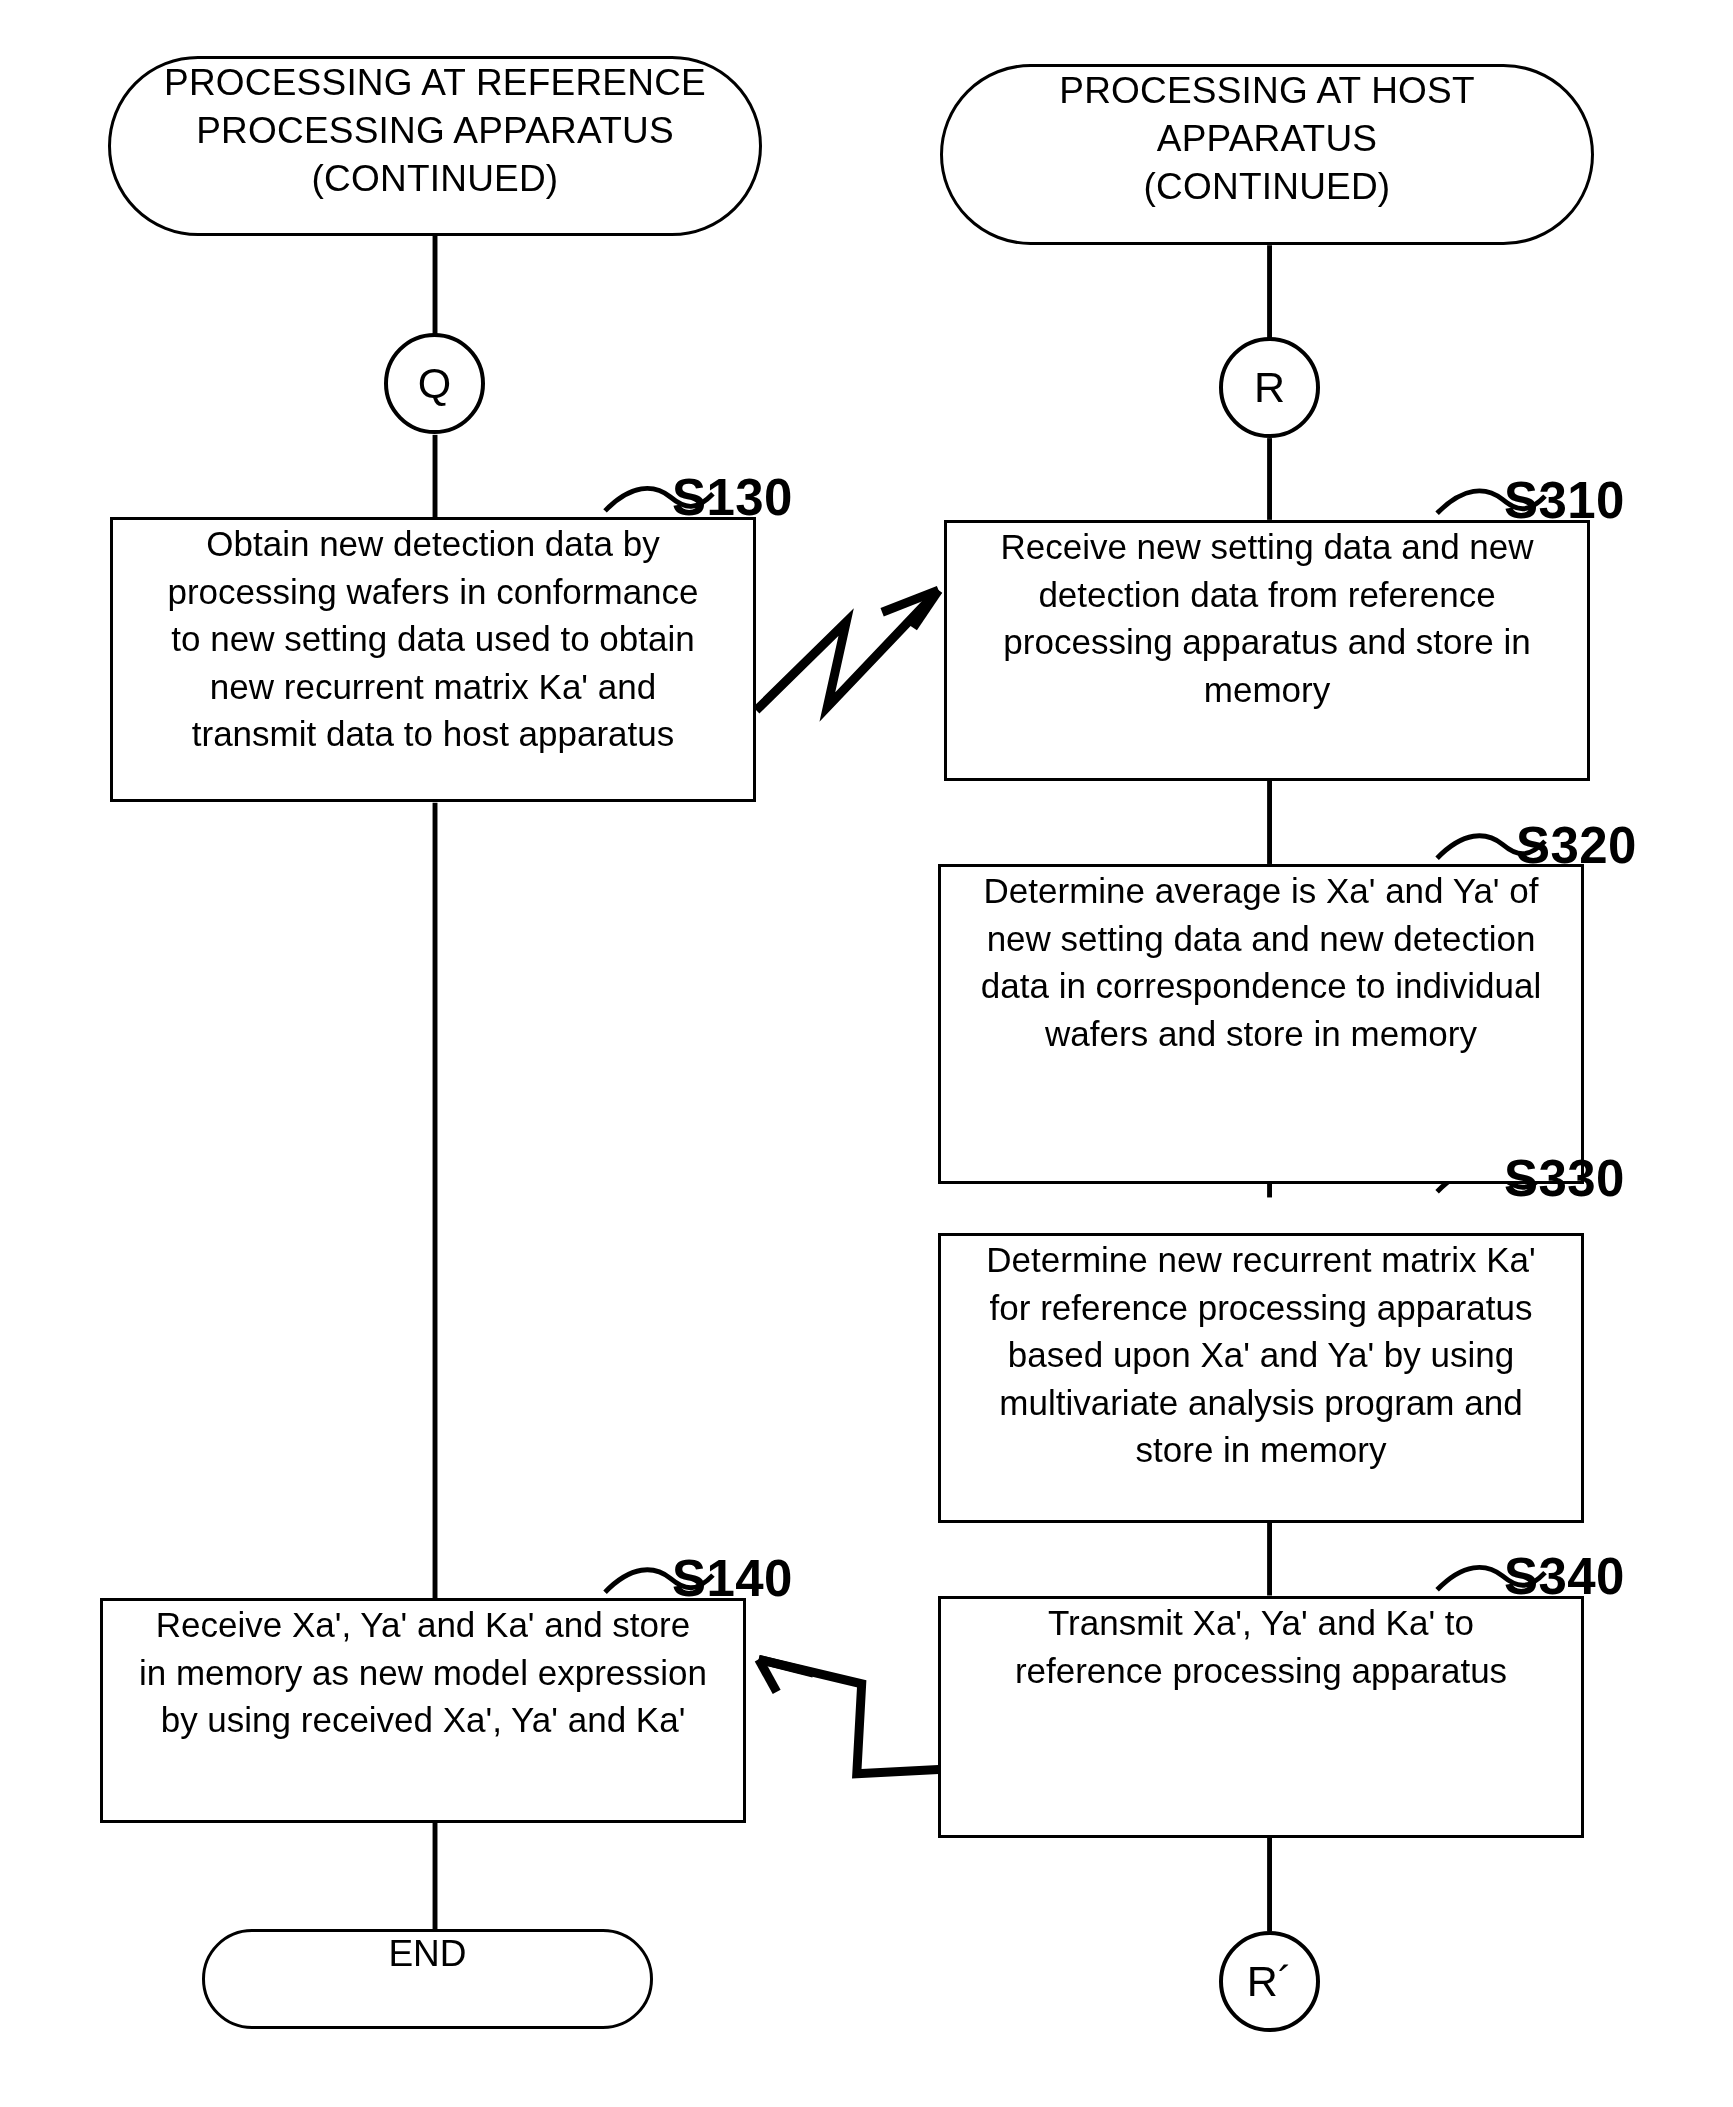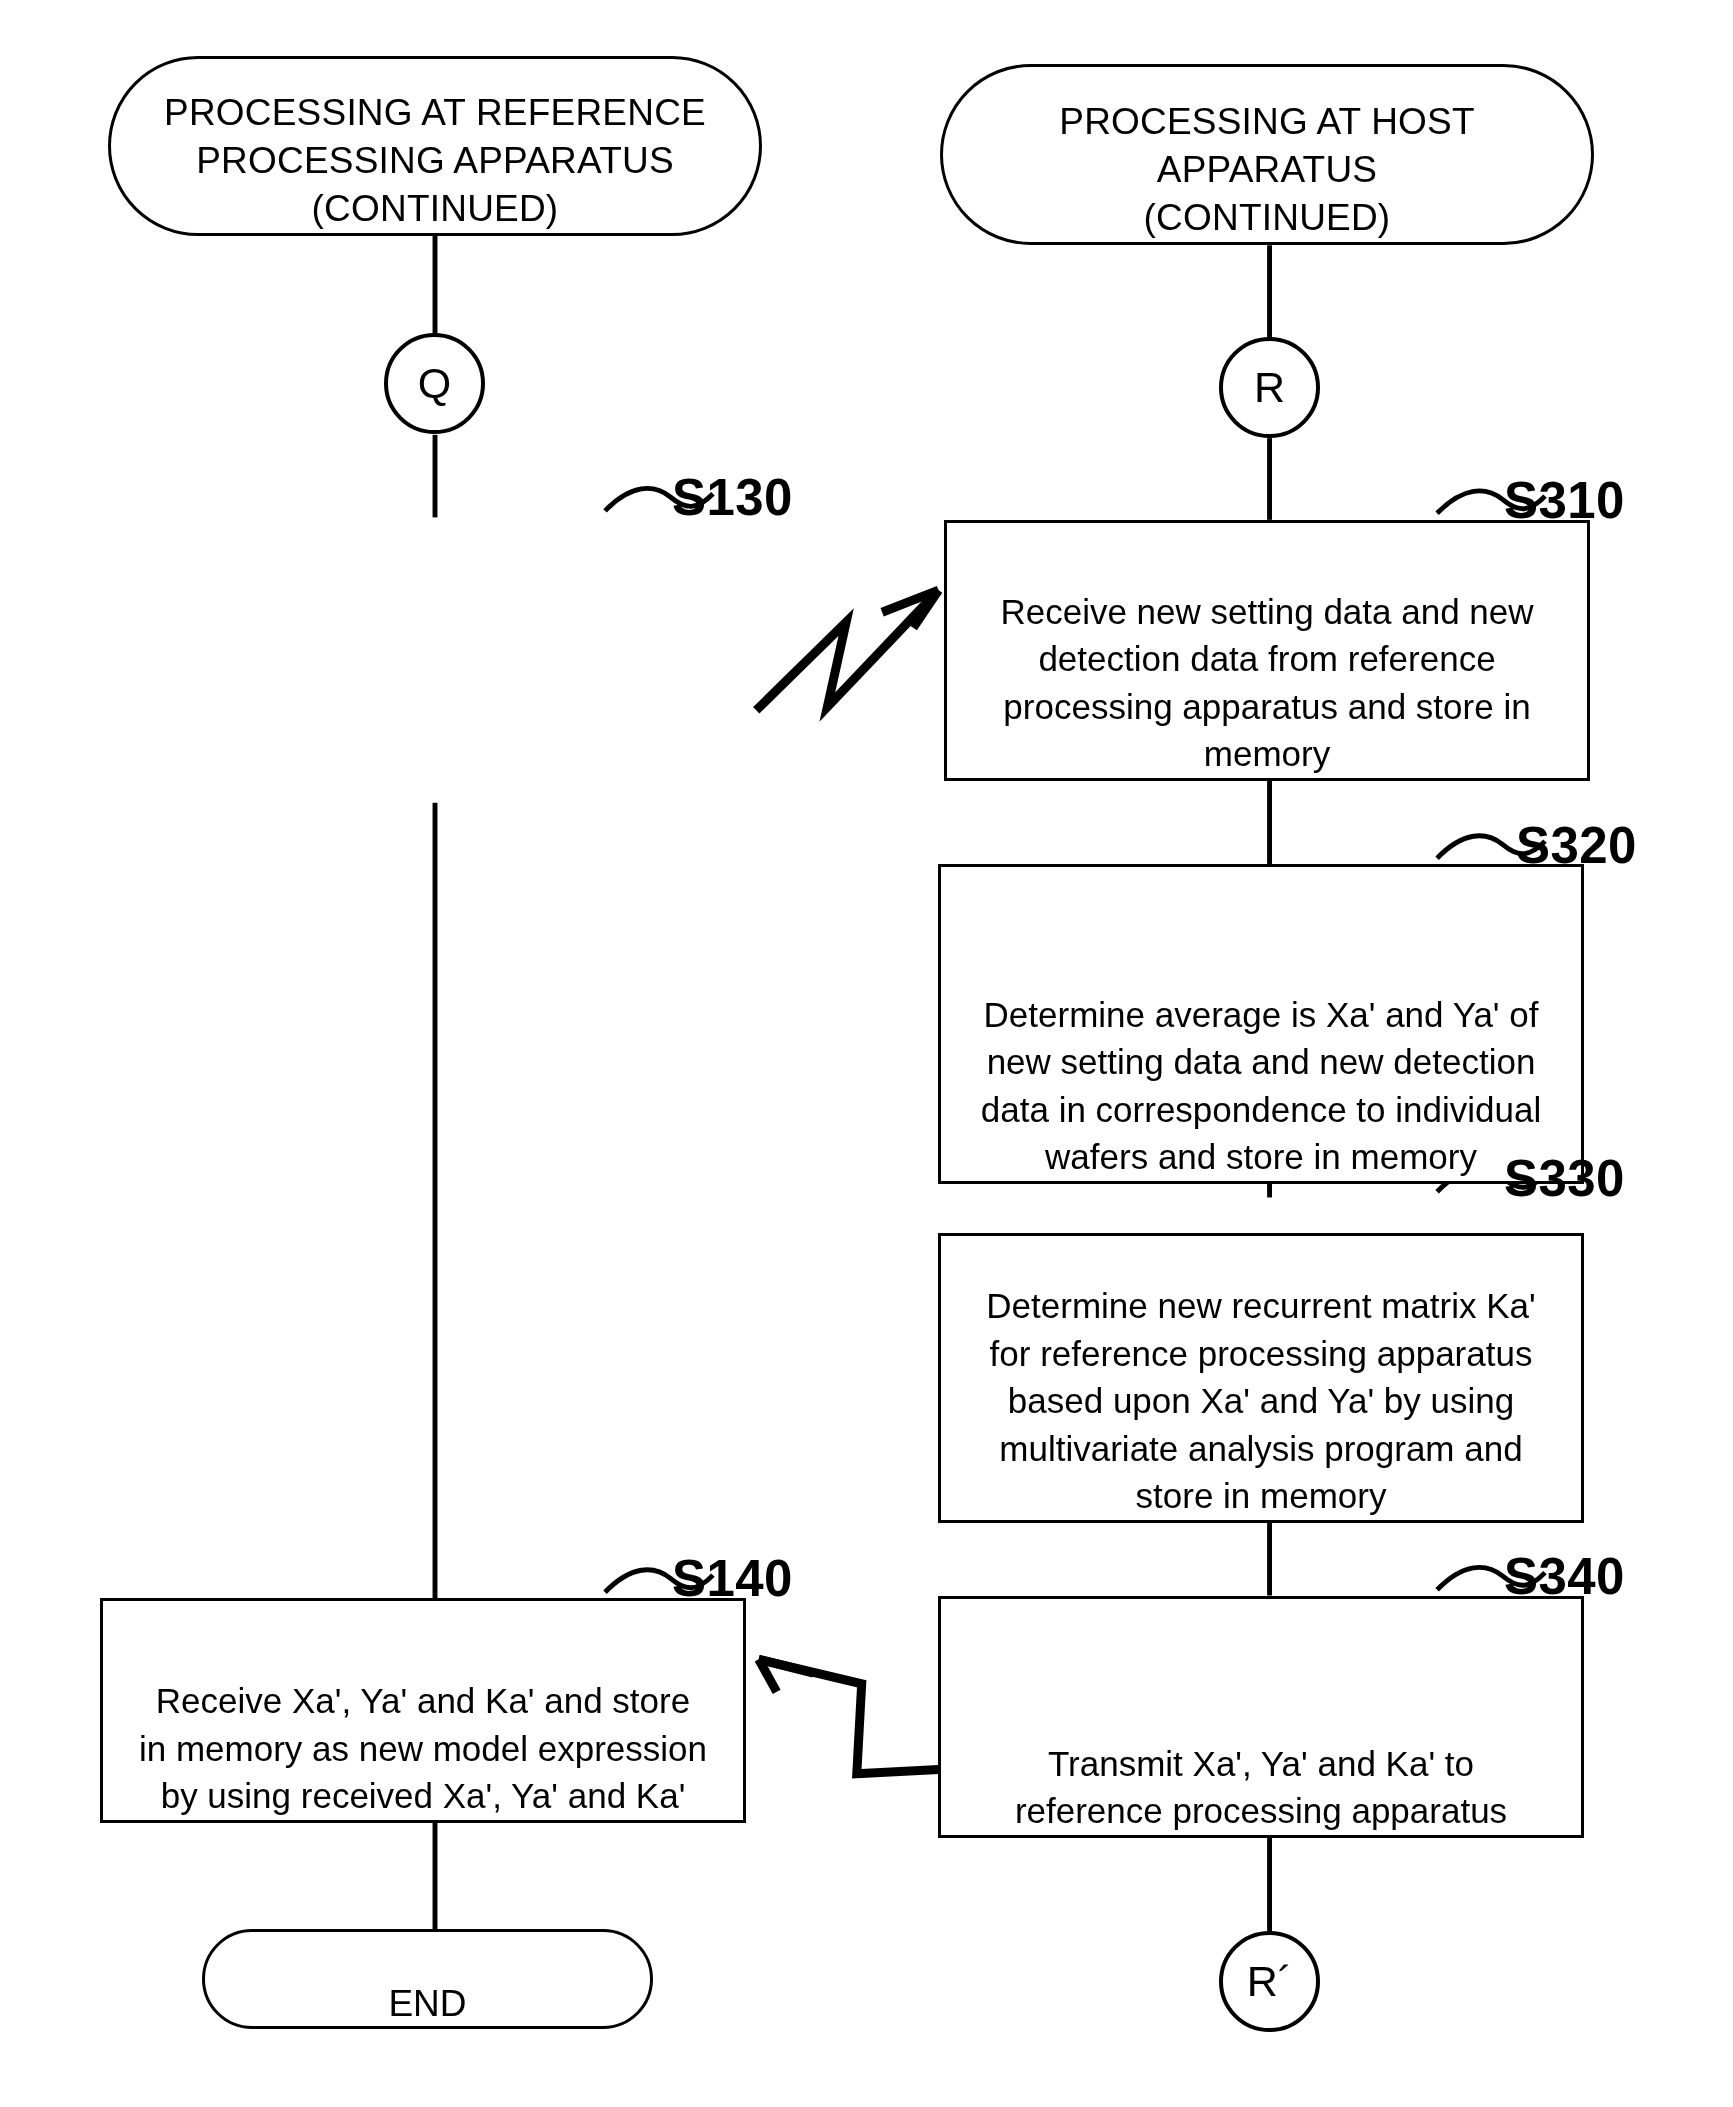--- a/index.html
+++ b/index.html
@@ -23,21 +23,21 @@
     left: 0;
     top: 0;
     width: 1734px;
     height: 2108px;
     pointer-events: none;
   }
   .node {
     position: absolute;
     box-sizing: border-box;
     display: flex;
-    align-items: flex-end;
+    align-items: flex-start;
     justify-content: center;
     text-align: center;
     background: #ffffff;
     border: 3.3px solid #000000;
   }
   .terminator {
     border-radius: 817px;
   }
   .process {
     border-radius: 0;
@@ -127,20 +127,27 @@
 PROCESSING APPARATUS
 (CONTINUED)</span>
   </div>
 
   <div class="conn" style="left:384px; top:333px; width:101px; height:101px;">
     <span class="txt">Q</span>
   </div>
 
   <span class="steplabel" style="left:672px; top:472px;">S130</span>
 
+  <div class="node process proc" style="left:110px; top:517px; width:646px; height:285px;">
+    <span class="txt">Obtain new detection data by
+processing wafers in conformance
+to new setting data used to obtain
+new recurrent matrix Ka' and
+transmit data to host apparatus</span>
+  </div>
 
   <span class="steplabel" style="left:672px; top:1553px;">S140</span>
 
   <div class="node process proc" style="left:100px; top:1598px; width:646px; height:225px;">
     <span class="txt">Receive Xa', Ya' and Ka' and store
 in memory as new model expression
 by using received Xa', Ya' and Ka'</span>
   </div>
 
   <div class="node terminator endbox" style="left:202px; top:1929px; width:451px; height:100px;">

